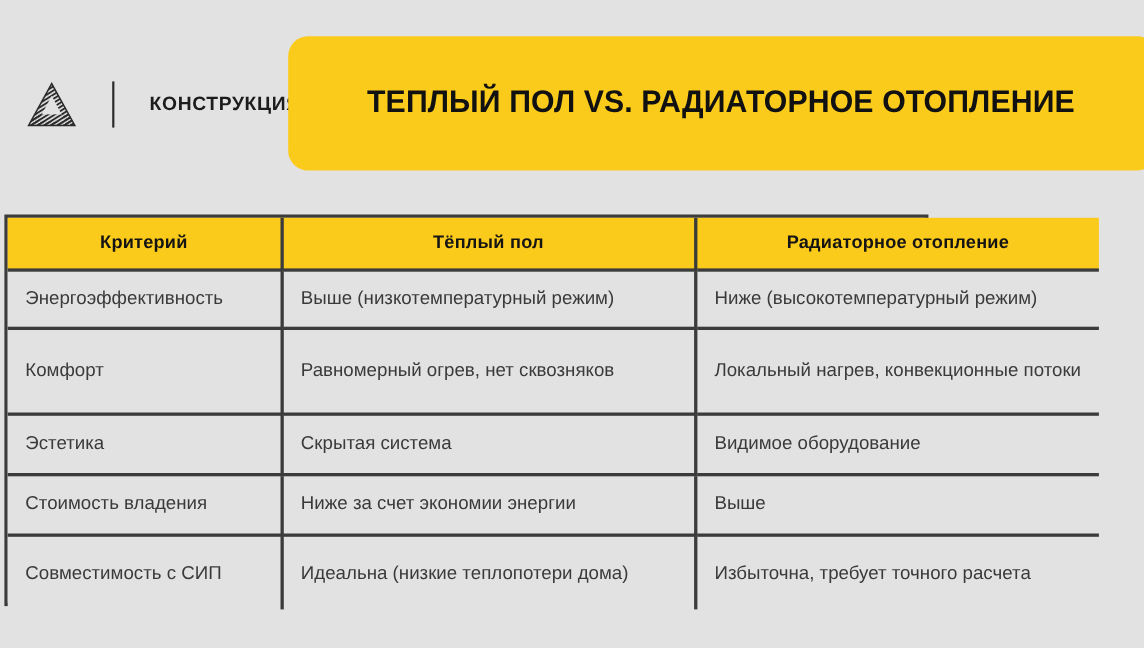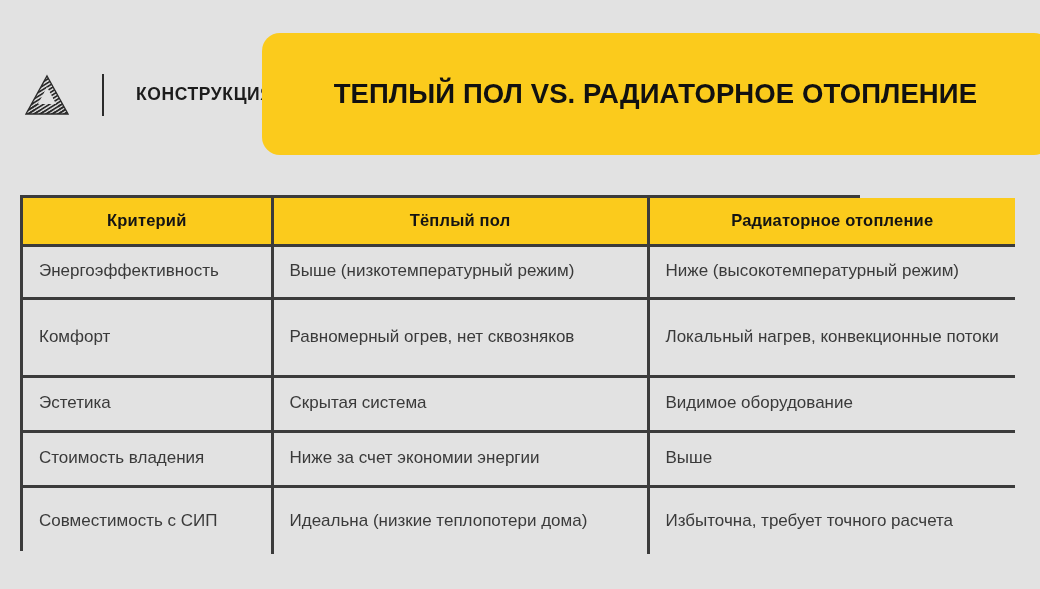--- a/index.html
+++ b/index.html
@@ -82,21 +82,21 @@
     white-space: nowrap;
     text-align: center;
     line-height: 1.1;
     transform: scaleX(0.965);
     transform-origin: center;
   }
 
   
   .table-wrap {
     position: absolute;
-    left: 20px;
+    left: 4px;
     top: 195px;
     width: 840px;
     height: 356px;
     border: 3px solid #3b3b3b;
     background: #e2e2e2;
   }
 
   table.compare {
     width: 100%;
     height: 100%;

